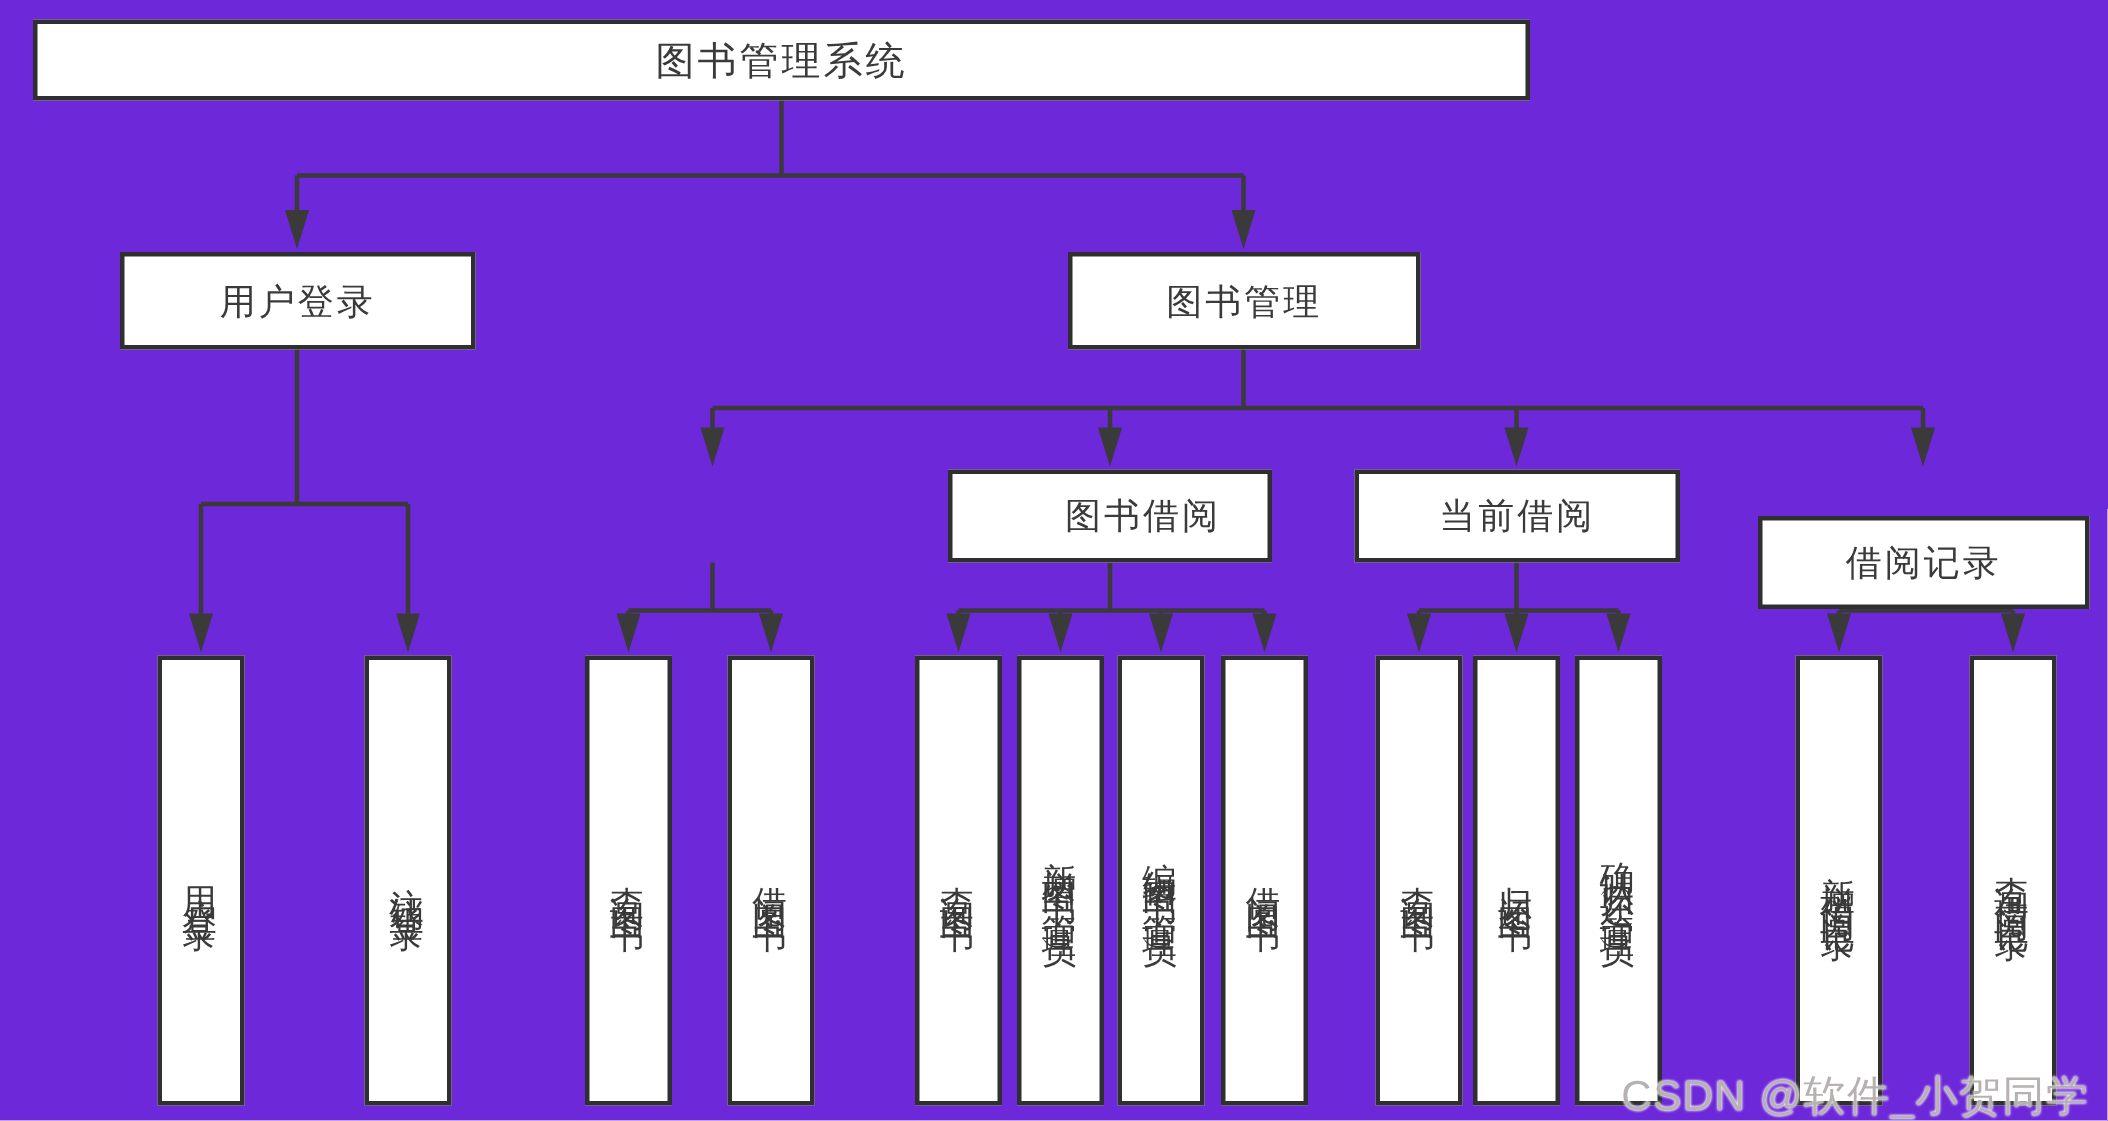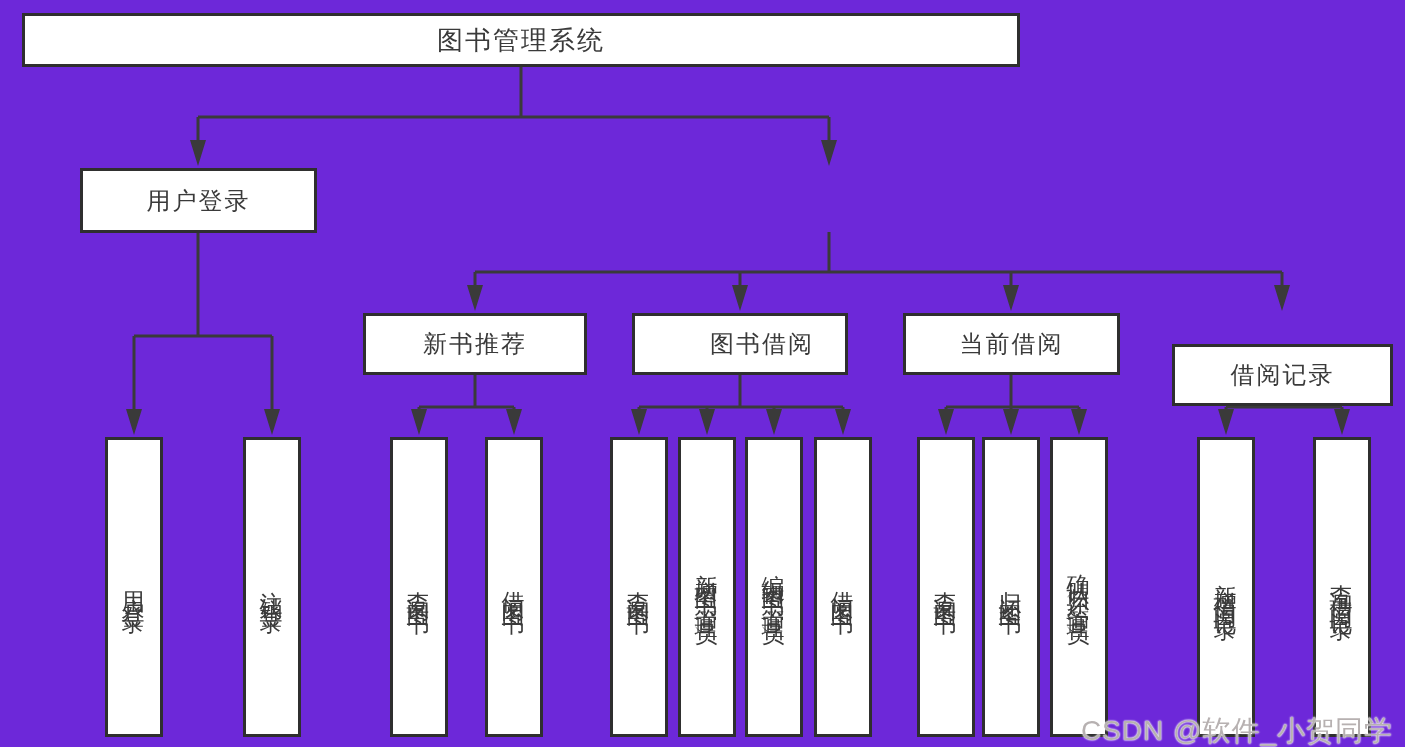--- a/index.html
+++ b/index.html
@@ -51,24 +51,24 @@
          M1218,409 L1234,409 L1226,435 Z  M1334,409 L1350,409 L1342,435 Z"></path>
   </svg>
 
   <div class="box root" style="left:22px; top:13px; width:998px; height:54px;">
     <span>图书管理系统</span>
   </div>
 
   <div class="box" style="left:80px; top:168px; width:237px; height:65px;">
     <span>用户登录</span>
   </div>
+  <div class="box" style="left:712px; top:168px; width:235px; height:65px;">
+    <span>图书管理</span>
+  </div>
 
-  <div class="box" style="left:363px; top:313px; width:224px; height:62px;">
-    <span>新书推荐</span>
-  </div>
   <div class="box" style="left:632px; top:313px; width:216px; height:62px;padding-left:44px;">
     <span>图书借阅</span>
   </div>
   <div class="box" style="left:903px; top:313px; width:217px; height:62px;align-items:center;">
     <span>当前借阅</span>
   </div>
   <div class="box" style="left:1172px; top:313px; width:221px; height:62px;margin-top:31px;">
     <span>借阅记录</span>
   </div>
 

